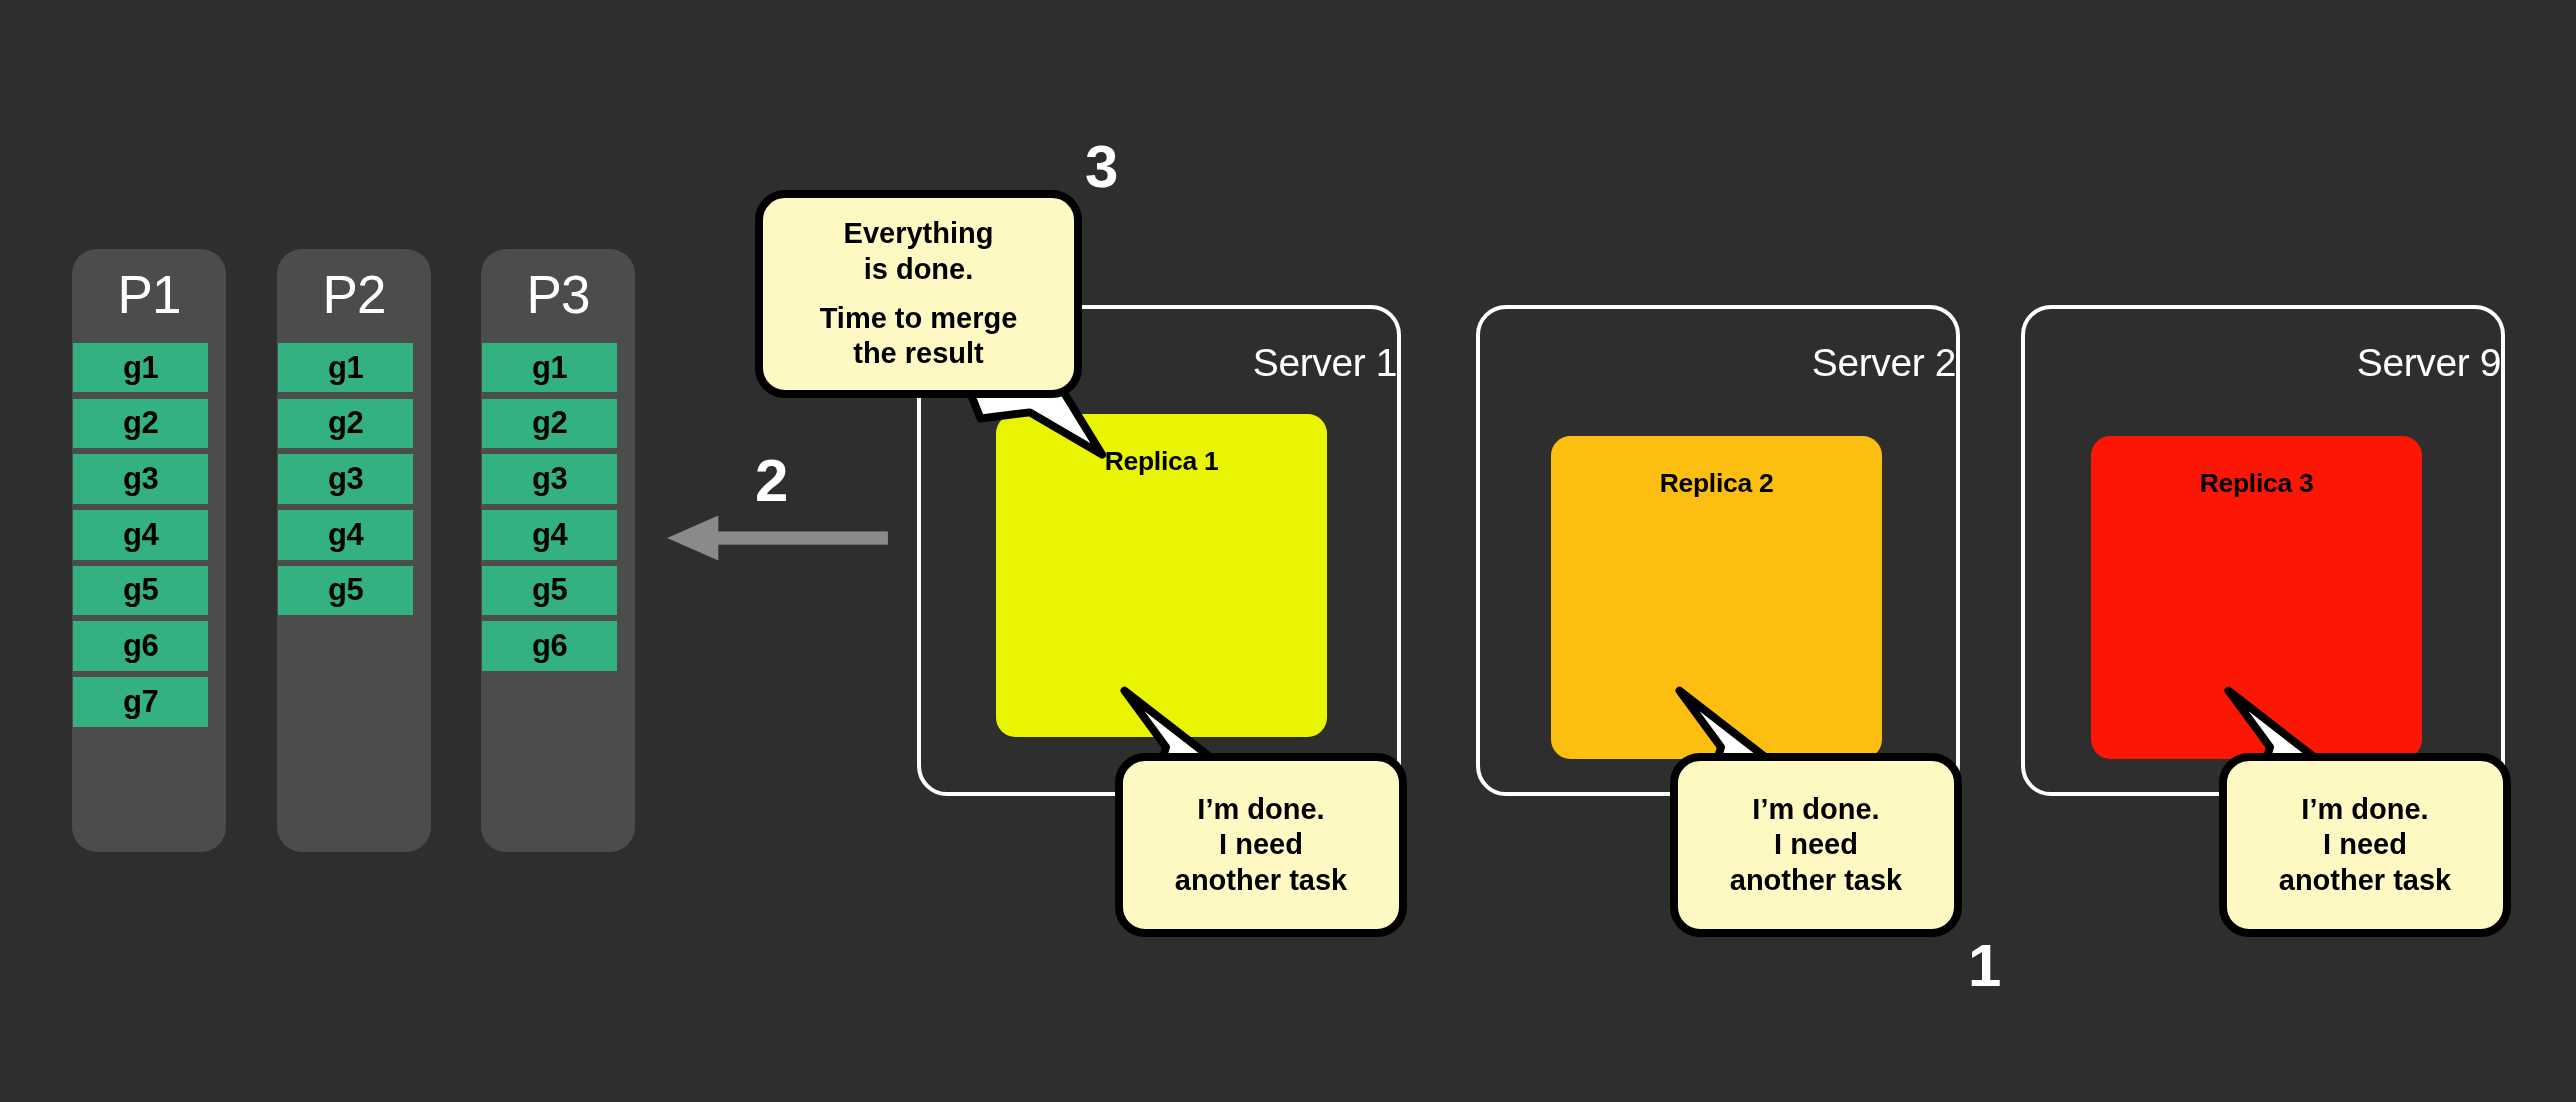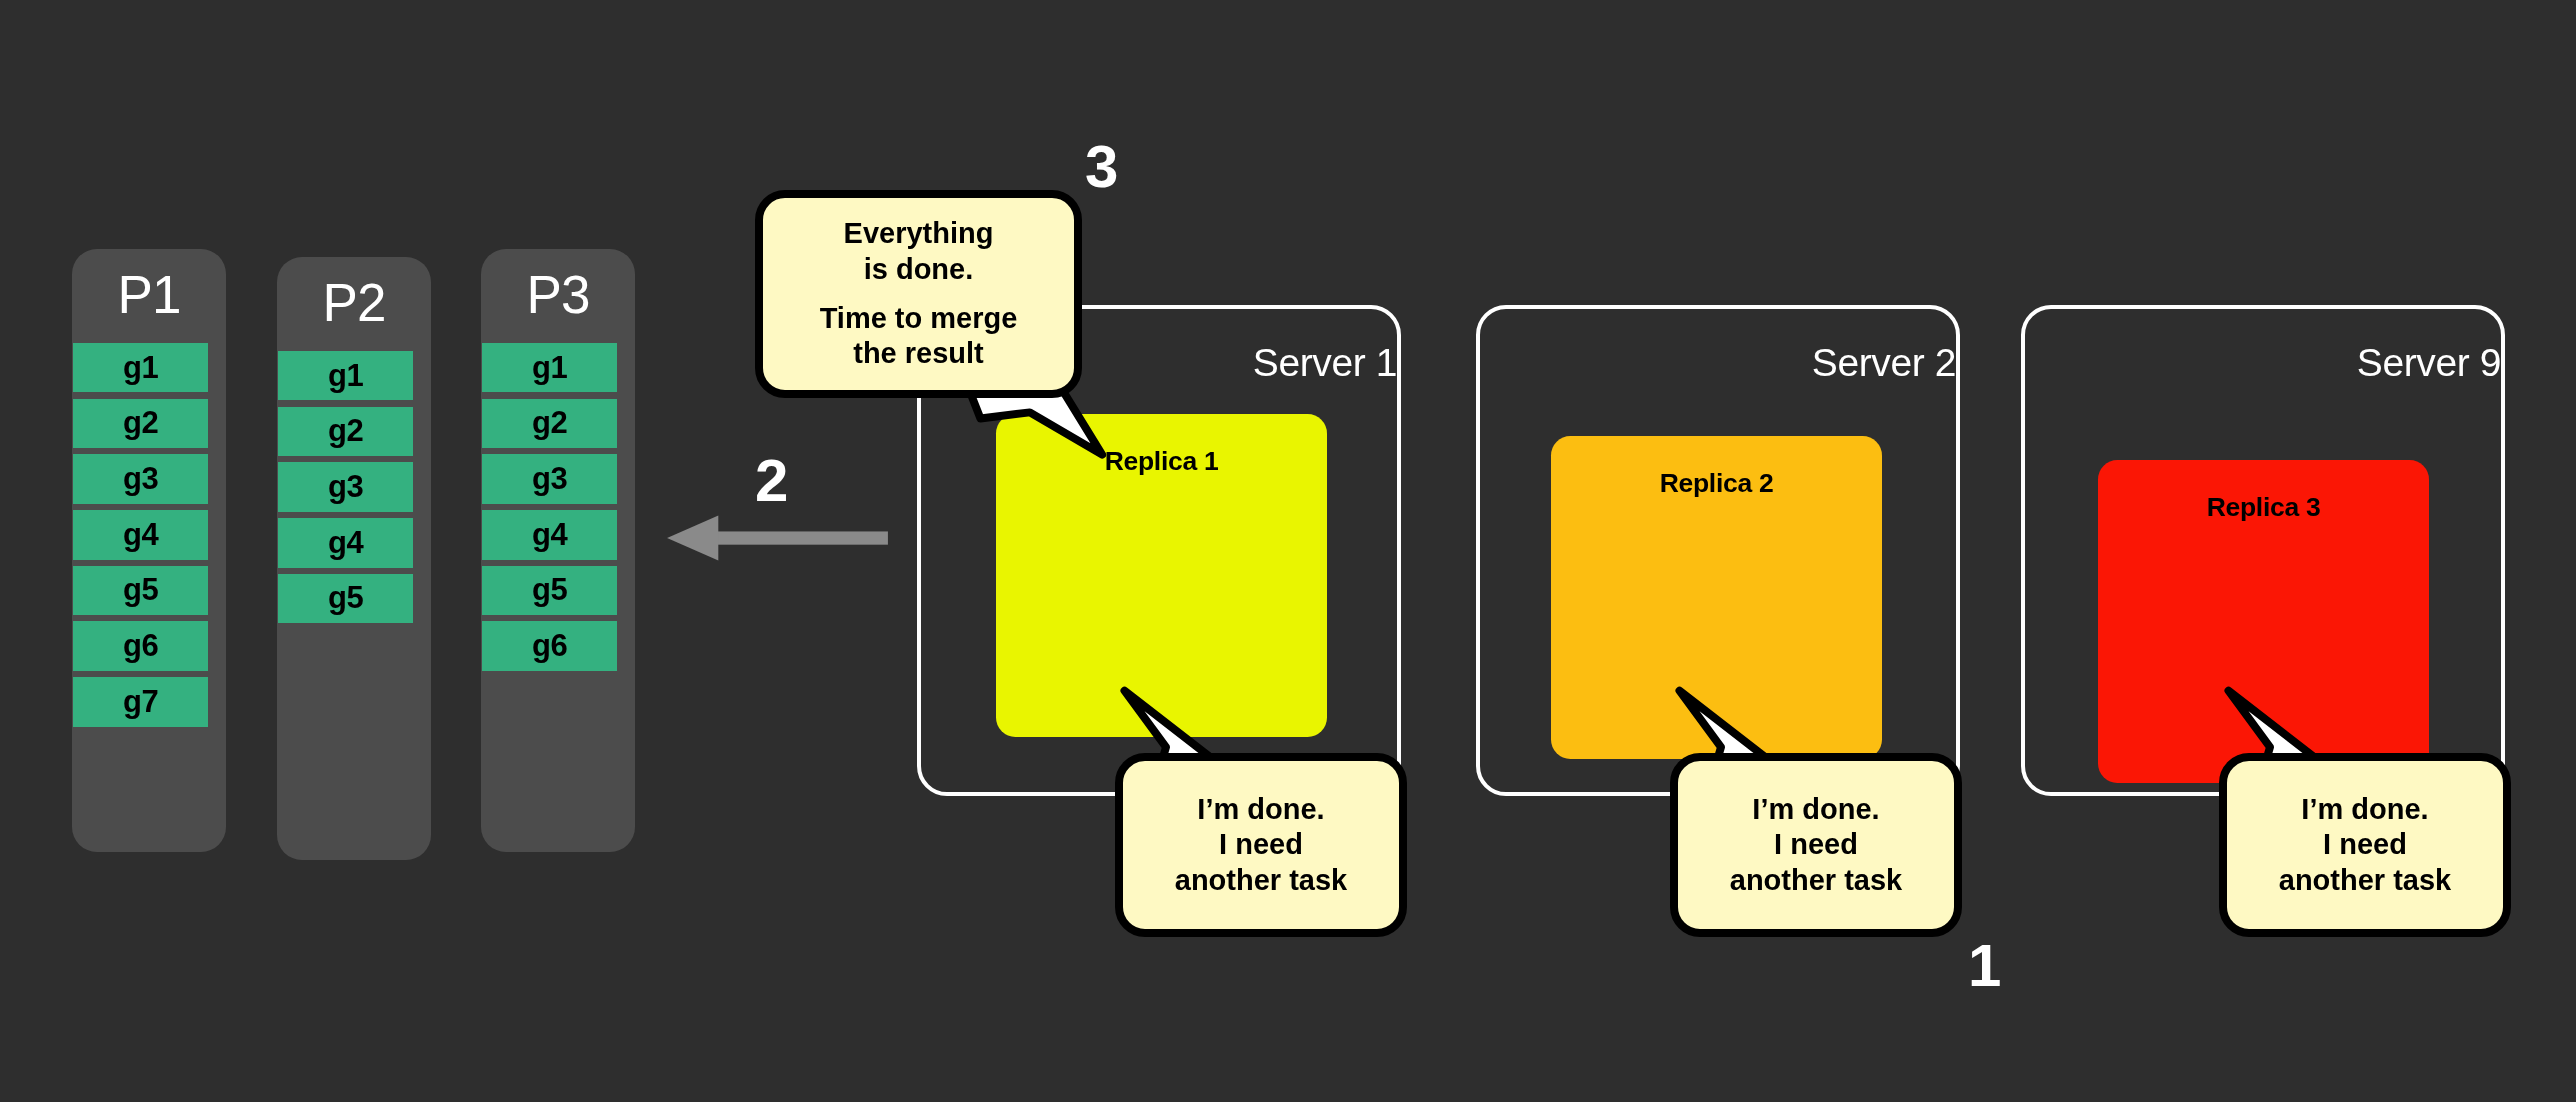--- a/index.html
+++ b/index.html
@@ -152,21 +152,21 @@
       <div class="cell">g1</div>
       <div class="cell">g2</div>
       <div class="cell">g3</div>
       <div class="cell">g4</div>
       <div class="cell">g5</div>
       <div class="cell">g6</div>
       <div class="cell">g7</div>
     </div>
   </div>
 
-  <div class="partition" style="left:277px; top:249px; height:603px;margin-top:8px;">
+  <div class="partition" style="left:277px; top:249px; height:603px;">
     <div class="partition-title">P2</div>
     <div class="cells">
       <div class="cell">g1</div>
       <div class="cell">g2</div>
       <div class="cell">g3</div>
       <div class="cell">g4</div>
       <div class="cell">g5</div>
     </div>
   </div>
 
@@ -199,21 +199,21 @@
   <div class="server" style="left:1476px; top:305px; width:484px; height:491px;">
     <div class="server-title">Server 2</div>
   </div>
   <div class="replica" style="left:1551px; top:436px; width:331px; height:323px; background:#fcbe11;">
     <div class="replica-label">Replica 2</div>
   </div>
 
   <div class="server" style="left:2021px; top:305px; width:484px; height:491px;">
     <div class="server-title">Server 9</div>
   </div>
-  <div class="replica" style="left:2091px; top:460px; width:331px; height:323px; background:#fb1605;margin-left:7px;">
+  <div class="replica" style="left:2091px; top:436px; width:331px; height:323px; background:#fb1605;">
     <div class="replica-label">Replica 3</div>
   </div>
 
   <svg class="bubble-tail" style="left:954px; top:362px;" width="194" height="106" viewBox="0 0 220 120">
     <path d="M 8,8 L 112,14 L 168,105 L 86,57 L 30,64 Z" fill="#ffffff" stroke="#000000" stroke-width="9" stroke-linejoin="round"></path>
   </svg>
   <div class="bubble" style="left:755px; top:190px; width:327px; height:208px; font-size:29px; padding:0 12.4px;">
     <div class="line">Everything</div>
     <div class="line">is done.</div>
     <div style="height:14px"></div>

